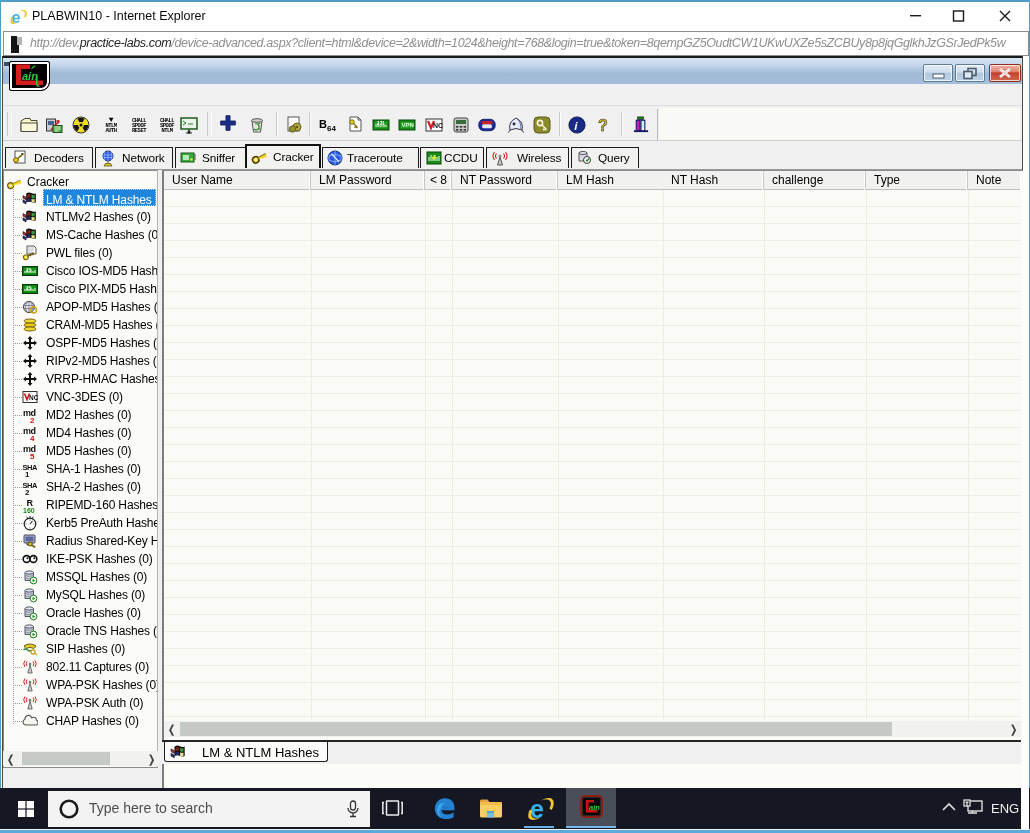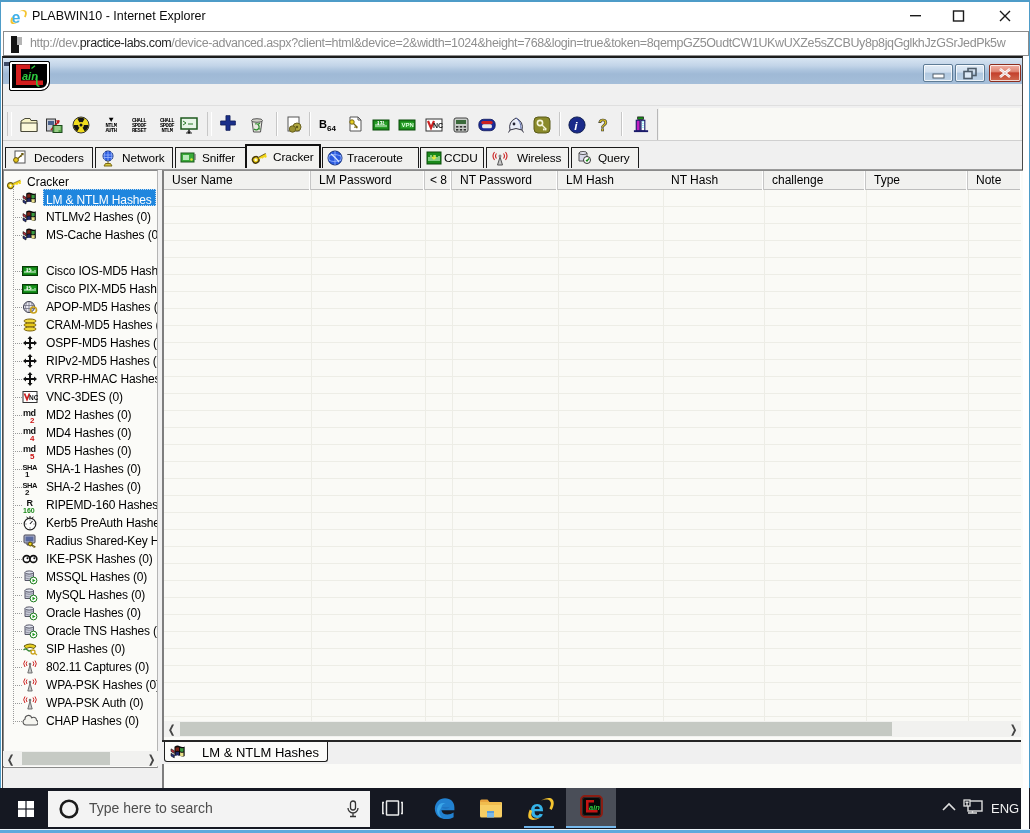--- a/index.html
+++ b/index.html
@@ -9,21 +9,21 @@
   #stage { position:relative; width:1030px; height:833px; background:#fff; }
   
   #edgeTop { left:0; top:0; width:1030px; height:2px; background:#4e9cc8; }
   #edgeLeft { left:0; top:0; width:1px; height:833px; background:#4e9cc8; }
   #edgeRight { left:1029px; top:0; width:1px; height:833px; background:#4e9cc8; }
   #edgeBottom { left:0; top:829px; width:1030px; height:4px; background:#5ea9dc; border-top:1px solid #eef5fb; }
   
   #ietitle { left:1px; top:2px; width:1028px; height:29px; background:#ffffff; }
   #ietitle .txt { left:31px; top:7px; font-size:12.5px; color:#0a0a0a; }
   #winbtns { left:880px; top:2px; width:148px; height:29px; }
-  #addrrow { left:1px; top:31px; width:1028px; height:26px; background:#fff; }
+  #addrrow { left:1px; top:31px; width:1028px; height:26px; background:#fff;font-style:italic; }
   #addrfield { left:2px; top:0px; width:1026px; height:25px; background:#fff; border:1px solid #8c8c8c; }
   #urltxt { left:26px; top:4px; width:1002px; font-size:12.5px; color:#8f8f8f; white-space:nowrap; letter-spacing:-0.38px; }
   #urltxt b { color:#262626; font-weight:400; }
   
   #cain { left:2px; top:56px; width:1021px; height:733px; background:#f0f0f0; border:1px solid #4a4a4a; border-top:2px solid #1c1c1c; }
   #ctitle { left:0px; top:0px; width:1019px; height:26px;
      background:linear-gradient(180deg,#d8e5f2 0%,#c2d4e8 30%,#abc3dd 48%,#9fb9d6 62%,#a5bed9 100%); }
   #clogo { left:6px; top:3px; width:41px; height:30px; background:#000; border:1px solid #000; box-shadow:inset 0 0 0 2px #fff; border-radius:2px 2px 9px 2px; z-index:5; }
   #cbtns { left:920px; top:6px; }
   .aerobtn { position:absolute; top:0; width:30px; height:18px; border:1px solid #5e7c96; border-radius:2px;
@@ -452,20 +452,27 @@
           </svg>
           <span class="lbl">NTLMv2 Hashes (0)</span>
         </div>
       <div class="treeitem" style="top:55px">
           <div class="doth" style="left:9px;top:9px;width:9px"></div>
           <svg width="16" height="16" viewBox="0 0 16 16">
             <use href="#i-winflag"></use>
           </svg>
           <span class="lbl">MS-Cache Hashes (0)</span>
         </div>
+      <div class="treeitem" style="top:73px">
+          <div class="doth" style="left:9px;top:9px;width:9px"></div>
+          <svg width="16" height="16" viewBox="0 0 16 16">
+            <use href="#i-pwl"></use>
+          </svg>
+          <span class="lbl">PWL files (0)</span>
+        </div>
       <div class="treeitem" style="top:91px">
           <div class="doth" style="left:9px;top:9px;width:9px"></div>
           <svg width="16" height="16" viewBox="0 0 16 16">
             <use href="#i-cisco"></use>
           </svg>
           <span class="lbl">Cisco IOS-MD5 Hashes (0)</span>
         </div>
       <div class="treeitem" style="top:109px">
           <div class="doth" style="left:9px;top:9px;width:9px"></div>
           <svg width="16" height="16" viewBox="0 0 16 16">

